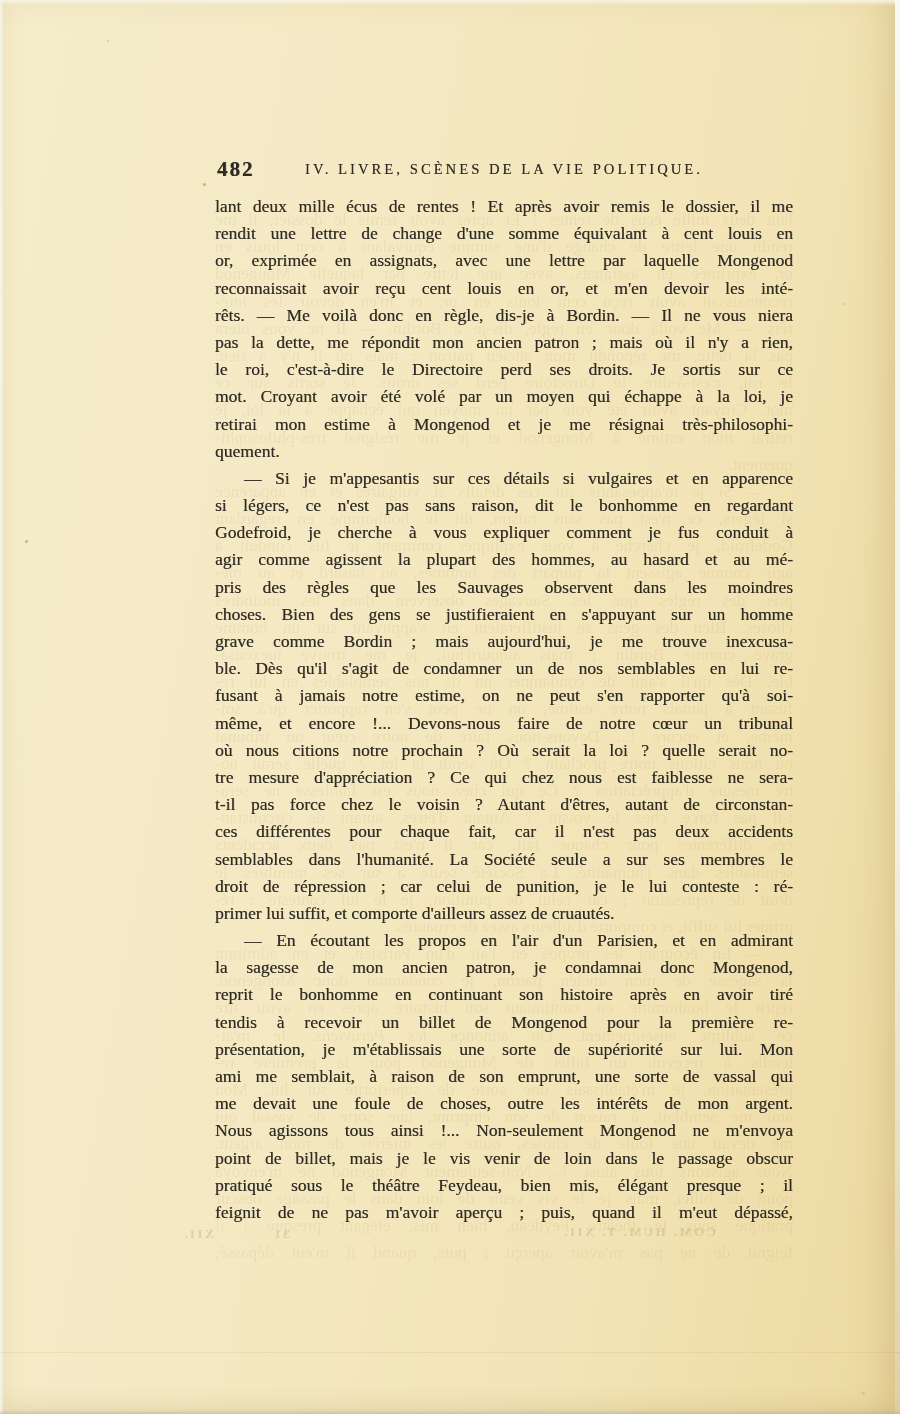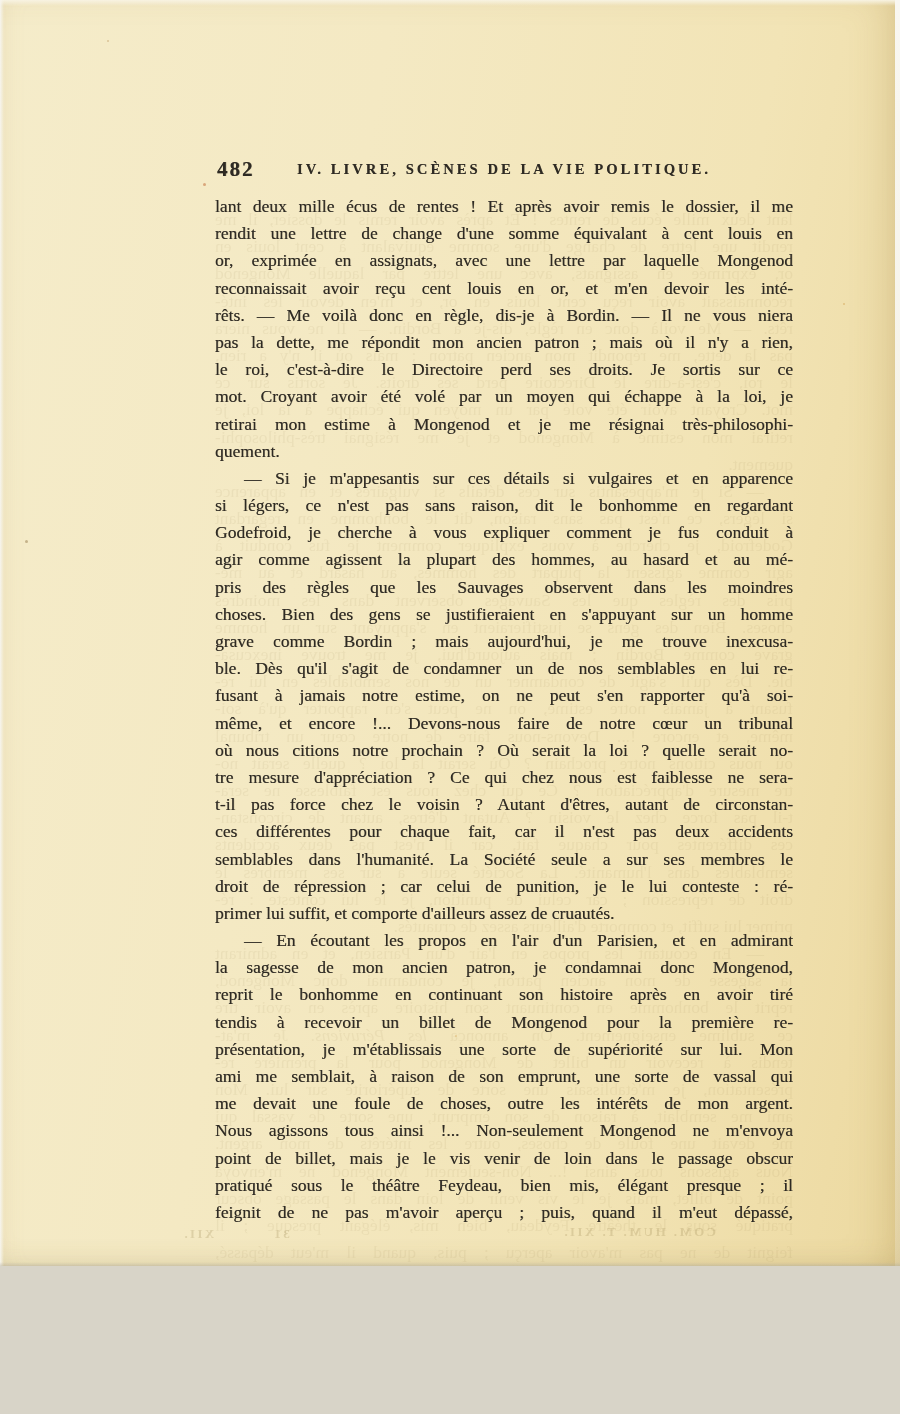--- a/index.html
+++ b/index.html
@@ -1,18 +1,18 @@
 <!DOCTYPE html>
 <html lang="fr"><head>
 <meta charset="utf-8">
 <style>
   html,body{margin:0;padding:0;background:#d8d4c8;}
   .scan{
     position:relative;
-    width:900px;height:1266px;
+    width:900px;height:1414px;
     margin:0 auto;
     overflow:hidden;
     background:
       linear-gradient(100deg,#f5ecca 0%,#f4e9c3 35%,#f2e4b6 70%,#eedca6 92%,#ecd9a0 100%);
     font-family:"Liberation Serif","DejaVu Serif",serif;
   }
   
   .scan::before{
     content:"";position:absolute;inset:0;pointer-events:none;
     box-shadow:
@@ -28,21 +28,21 @@
   .edge-bottom{left:0;bottom:0;right:0;height:4px;background:linear-gradient(rgba(205,198,178,0),rgba(178,172,156,.45));}
 
   .page-header{position:absolute;left:215px;top:156px;width:578px;height:32px;color:#2e2a23;}
   .page-number{
     position:absolute;left:2px;top:1px;
     font-size:21px;font-weight:bold;letter-spacing:2px;
     text-shadow:.4px .2px 0 rgba(46,42,35,.55);
   }
   .running-title{
     text-align:center;padding-top:5px;
-    font-size:14.5px;font-weight:bold;letter-spacing:3.1px;white-space:nowrap;
+    font-size:14.5px;font-weight:normal;letter-spacing:3.1px;white-space:nowrap;
     text-shadow:.3px .2px 0 rgba(46,42,35,.5);
   }
 
   .text-block{
     position:absolute;left:215px;top:193px;width:578px;
     font-size:17.5px;line-height:27.2px;color:#2e2a23;
     text-shadow:.4px .2px 0 rgba(46,42,35,.5);
     z-index:3;
   }
   .text-block .line{

